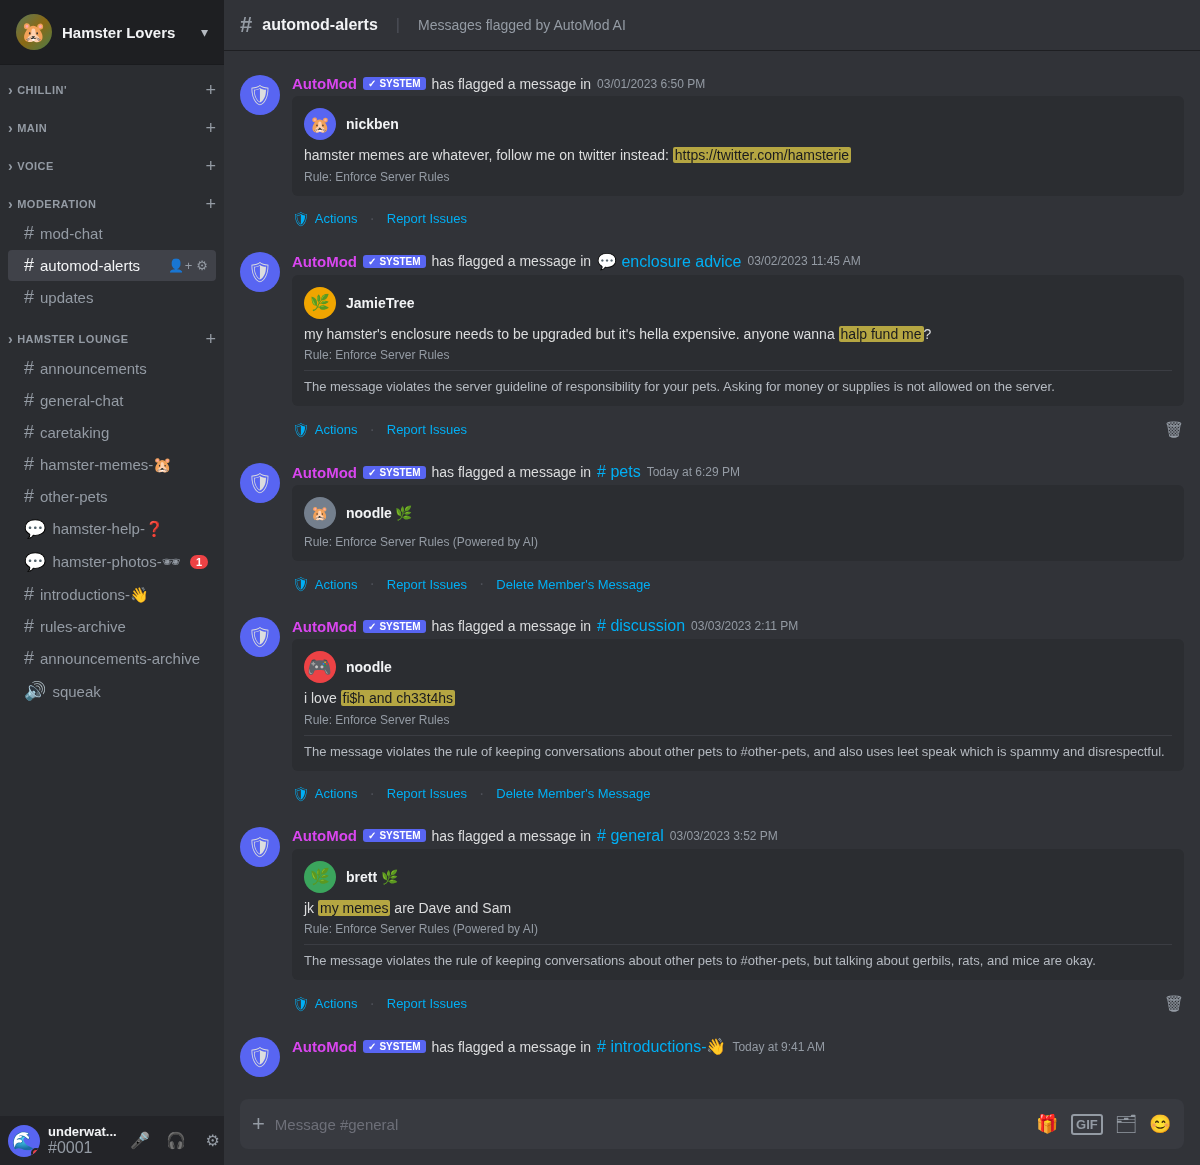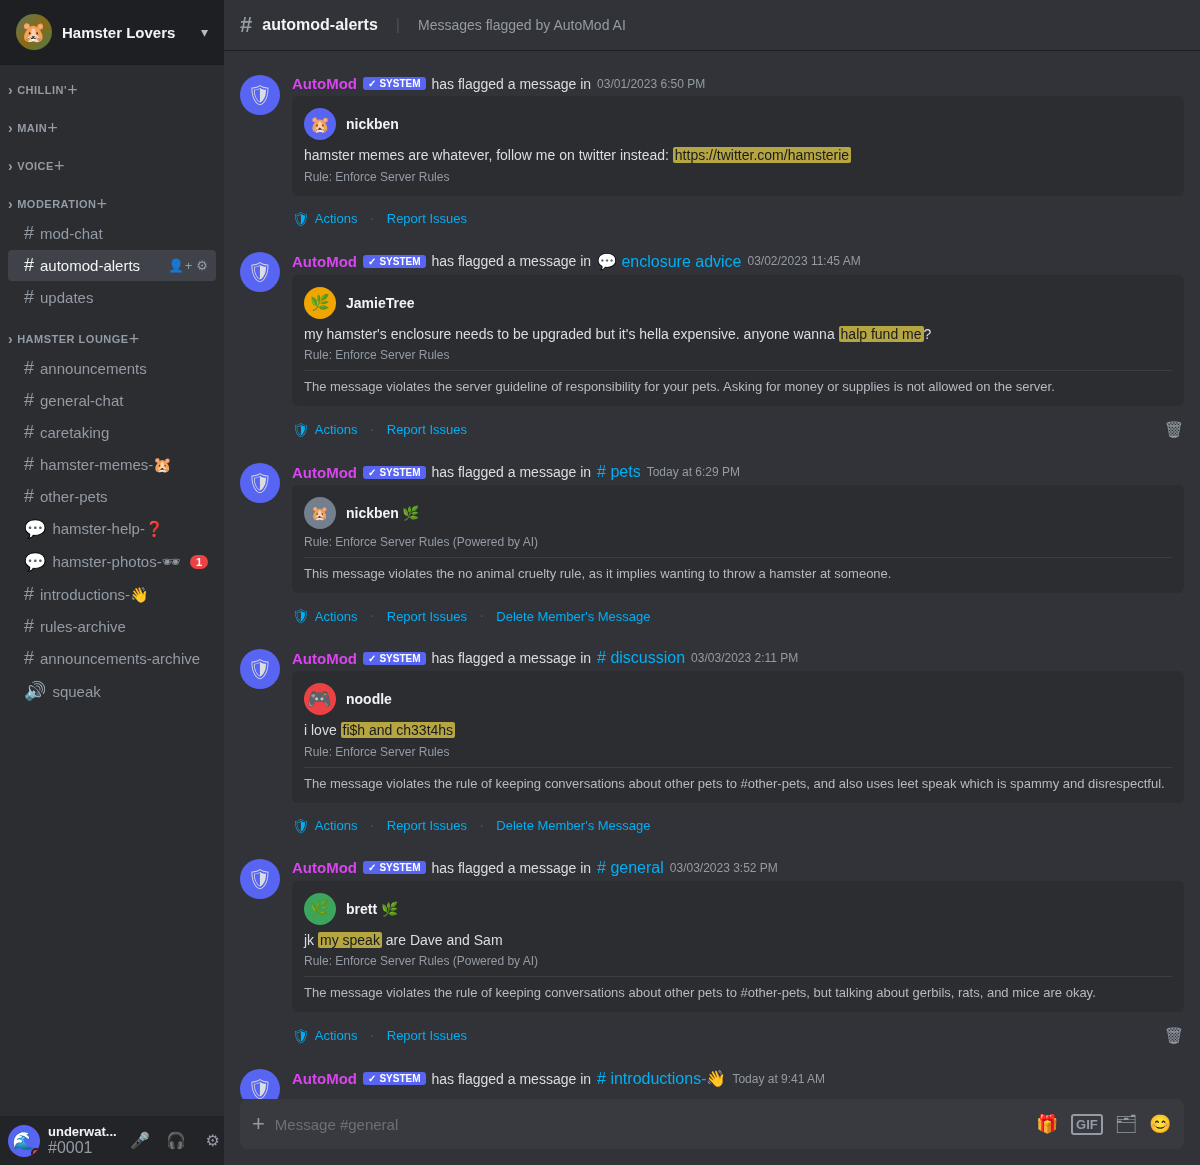--- a/index.html
+++ b/index.html
@@ -8,21 +8,21 @@
     
     .sidebar { width: 224px; background: #2b2d31; display: flex; flex-direction: column; height: 1165px; overflow: hidden; }
     .server-header { background: #1e1f22; padding: 14px 16px; display: flex; align-items: center; gap: 10px; border-bottom: 1px solid #1a1b1e; cursor: pointer; }
     .server-name { font-weight: 600; font-size: 15px; color: #f2f3f5; flex: 1; }
     .chevron-down { color: #b5bac1; font-size: 14px; }
 
     .sidebar-content { flex: 1; overflow-y: auto; padding-bottom: 8px; }
     .sidebar-content::-webkit-scrollbar { width: 4px; }
     .sidebar-content::-webkit-scrollbar-thumb { background: #1a1b1e; border-radius: 2px; }
 
-    .category-header { display: flex; align-items: center; padding: 16px 8px 4px 8px; }
+    .category-header { display: flex; align-items: center; justify-content: space-between; padding: 16px 8px 4px 8px; }
     .category-name { font-size: 11px; font-weight: 700; color: #949ba4; text-transform: uppercase; letter-spacing: 0.5px; cursor: pointer; display: flex; align-items: center; gap: 4px; }
     .category-name::before { content: '›'; font-size: 14px; }
     .add-icon { color: #949ba4; font-size: 18px; cursor: pointer; line-height: 1; }
 
     .channel-item { display: flex; align-items: center; gap: 6px; padding: 5px 8px 5px 16px; border-radius: 4px; margin: 1px 8px; cursor: pointer; color: #949ba4; font-size: 15px; position: relative; }
     .channel-item.active { background: #404249; color: #f2f3f5; }
     .channel-item .channel-hash { font-size: 18px; color: inherit; flex-shrink: 0; }
     .channel-item .channel-name { flex: 1; font-size: 15px; }
     .channel-item .badge { background: #ed4245; color: white; font-size: 11px; font-weight: 700; padding: 1px 5px; border-radius: 8px; min-width: 18px; text-align: center; }
     .channel-item .channel-icons { display: flex; gap: 4px; margin-left: auto; }
@@ -302,24 +302,23 @@
           <div class="automod-meta">
             <span class="automod-name">AutoMod</span>
             <span class="system-badge">SYSTEM</span>
             <span class="flagged-text">has flagged a message in</span>
             <span class="channel-link"># pets</span>
             <span class="timestamp">Today at 6:29 PM</span>
           </div>
           <div class="flagged-message-box">
             <div class="flagged-user-row">
               <div class="flagged-user-avatar" style="background:#747f8d; display:flex; align-items:center; justify-content:center; font-size:14px;">🐹</div>
-              <span class="flagged-username">nickben 🌿</span>
+              <span class="flagged-username">noodle 🌿</span>
             </div>
             <div class="rule-text">Rule: Enforce Server Rules (Powered by AI)</div>
-            <div class="violation-reason">This message violates the no animal cruelty rule, as it implies wanting to throw a hamster at someone.</div>
           </div>
           <div class="action-row">
             <button class="action-btn">
               <span class="btn-icon">🛡</span>
               <span>Actions</span>
             </button>
             <span class="action-separator">·</span>
             <button class="action-btn">
               <span>Report Issues</span>
             </button>
@@ -386,21 +385,21 @@
             <span class="flagged-text">has flagged a message in</span>
             <span class="channel-link"># general</span>
             <span class="timestamp">03/03/2023 3:52 PM</span>
           </div>
           <div class="flagged-message-box">
             <div class="flagged-user-row">
               <div class="flagged-user-avatar" style="background:#3ba55d; display:flex; align-items:center; justify-content:center; font-size:16px;">🌿</div>
               <span class="flagged-username">brett 🌿</span>
             </div>
             <div class="flagged-message-text">
-              jk <span class="highlight-span">my speak</span> are Dave and Sam
+              jk <span class="highlight-span">my memes</span> are Dave and Sam
             </div>
             <div class="rule-text">Rule: Enforce Server Rules (Powered by AI)</div>
             <div class="violation-reason">The message violates the rule of keeping conversations about other pets to #other-pets, but talking about gerbils, rats, and mice are okay.</div>
           </div>
           <div class="action-row">
             <button class="action-btn">
               <span class="btn-icon">🛡</span>
               <span>Actions</span>
             </button>
             <span class="action-separator">·</span>

